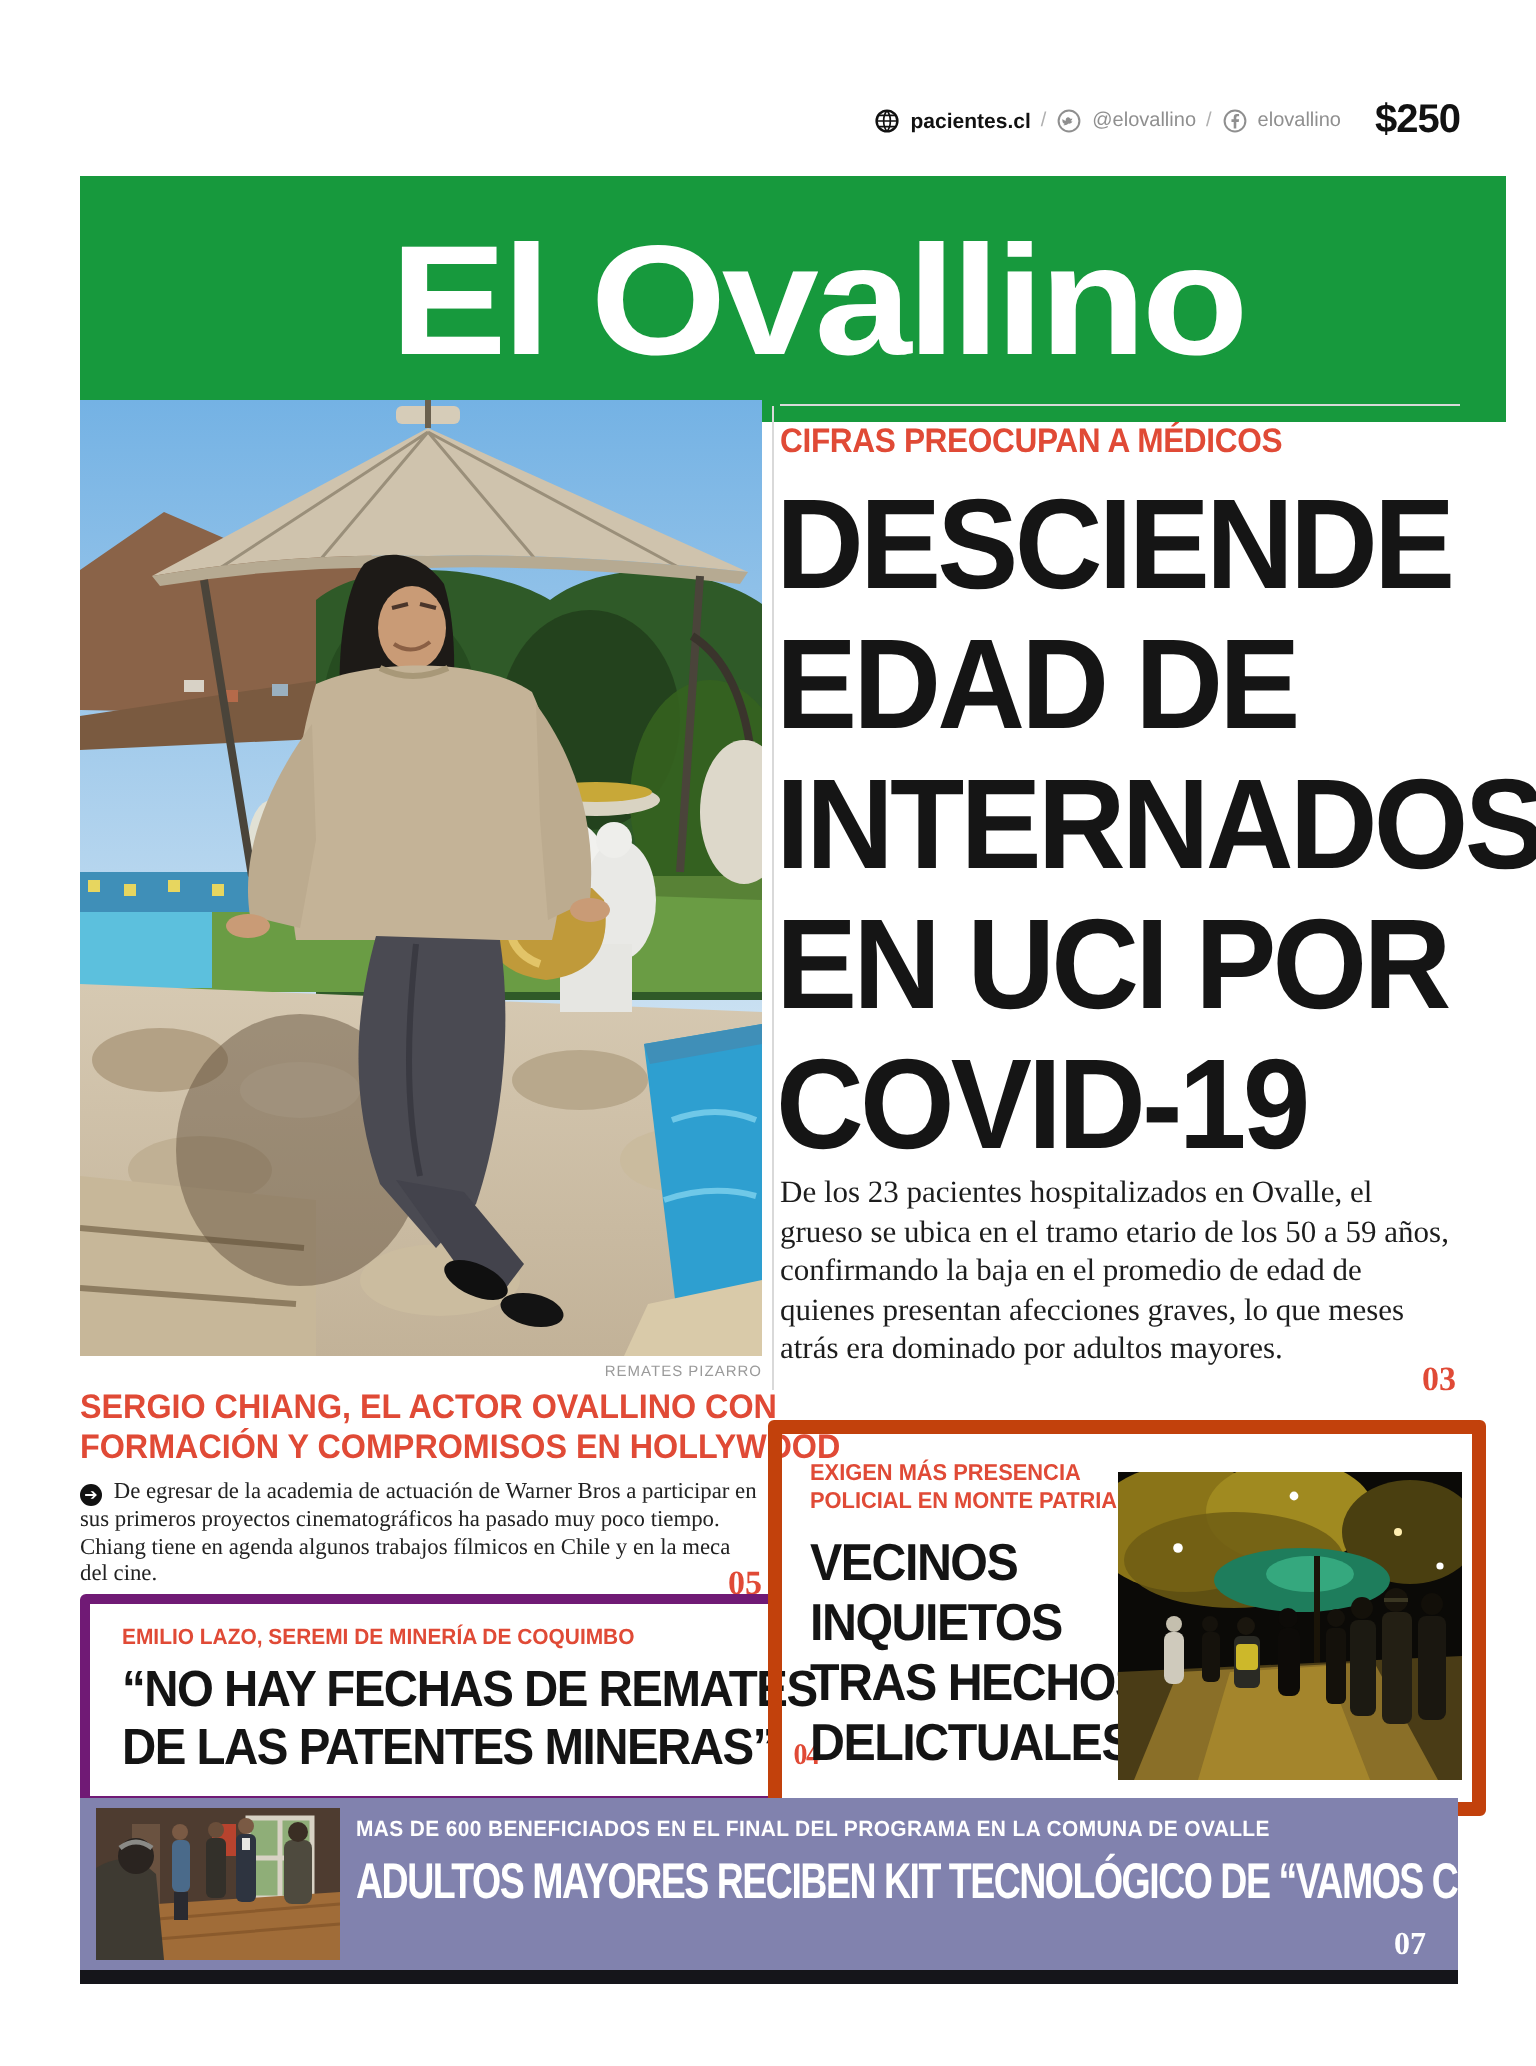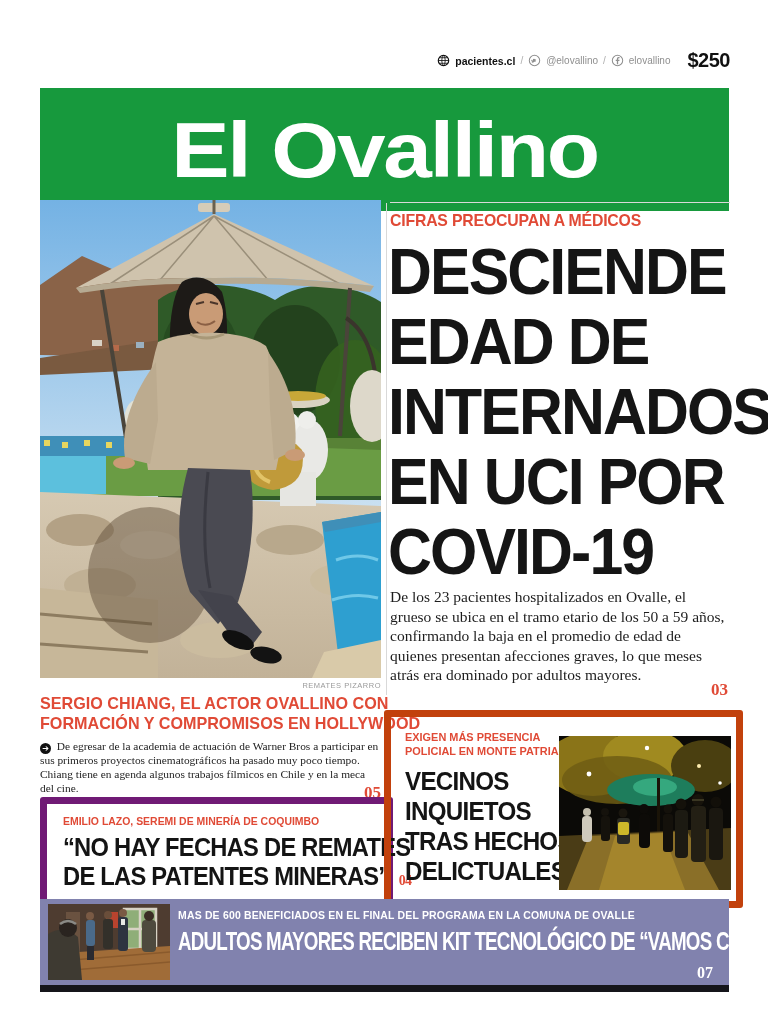--- a/index.html
+++ b/index.html
@@ -16,21 +16,21 @@
   .tb-edition{font-size:8px;color:#8f8f8f;margin-left:5px;}
   .topbar-right{top:49px;right:38px;display:flex;align-items:center;gap:5px;}
   .tb-site{font-weight:bold;font-size:10.5px;color:#111;}
   .tb-sep{font-size:10px;color:#b0b0b0;}
   .tb-handle{font-size:10px;color:#8f8f8f;}
   .tb-price{font-weight:bold;font-size:20px;color:#111;margin-left:12px;letter-spacing:-.5px;}
   .tb-icon{display:inline-flex;width:13px;height:13px;}
 
   
   .masthead{left:40px;top:88px;width:689px;height:123px;background:#17993d;
-            display:flex;align-items:center;justify-content:center;}
+            display:flex;align-items:center;justify-content:center;padding-left:24px;}
   .masthead-title{color:#fff;font-weight:bold;font-size:78px;letter-spacing:-2px;
                   transform:scaleX(1.12);line-height:1;}
 
   
   .main-photo{left:40px;top:200px;width:341px;height:478px;overflow:hidden;}
   .photo-credit{left:40px;top:681px;width:341px;text-align:right;font-size:7.5px;
                 color:#9a9a9a;letter-spacing:.5px;}
   .col-divider{left:386px;top:203px;width:1px;height:492px;background:#d9d9d9;}
 
   
@@ -50,21 +50,21 @@
   .sk-line{font-weight:bold;font-size:17px;line-height:20px;transform:scaleX(.95);
            white-space:nowrap;}
   .sergio-body{left:40px;top:740px;width:341px;font-family:"Liberation Serif",serif;
                font-size:11.4px;line-height:13.8px;color:#222;}
   .sergio-body .pagenum{position:absolute;right:0;bottom:-4px;font-size:17px;margin-left:13px;}
   .arrow-bullet{display:inline-flex;width:11px;height:11px;border-radius:50%;background:#111;
                 color:#fff;font-size:8px;line-height:11px;align-items:center;justify-content:center;
                 margin-right:3px;vertical-align:-1px;font-family:"DejaVu Sans",sans-serif;}
 
   
-  .emilio-box{left:40px;top:797px;width:339px;height:96px;border:7px solid #701a75;
+  .emilio-box{left:40px;top:797px;width:339px;height:96px;border:5px solid #701a75;
               border-radius:3px;}
   .emilio-kicker{position:absolute;left:16px;top:11px;font-weight:bold;font-size:11px;
                  transform:scaleX(.95);transform-origin:left top;white-space:nowrap;}
   .emilio-headline{position:absolute;left:16px;top:29px;}
   .eh-line{font-weight:bold;font-size:25.5px;line-height:28.5px;letter-spacing:-.8px;
            color:#141414;transform:scaleX(.93);transform-origin:left top;white-space:nowrap;}
   .eh-line .pagenum{font-size:15px;margin-left:10px;}
 
   
   .exigen-box{left:384px;top:710px;width:345px;height:184px;border:7px solid #c2410c;

